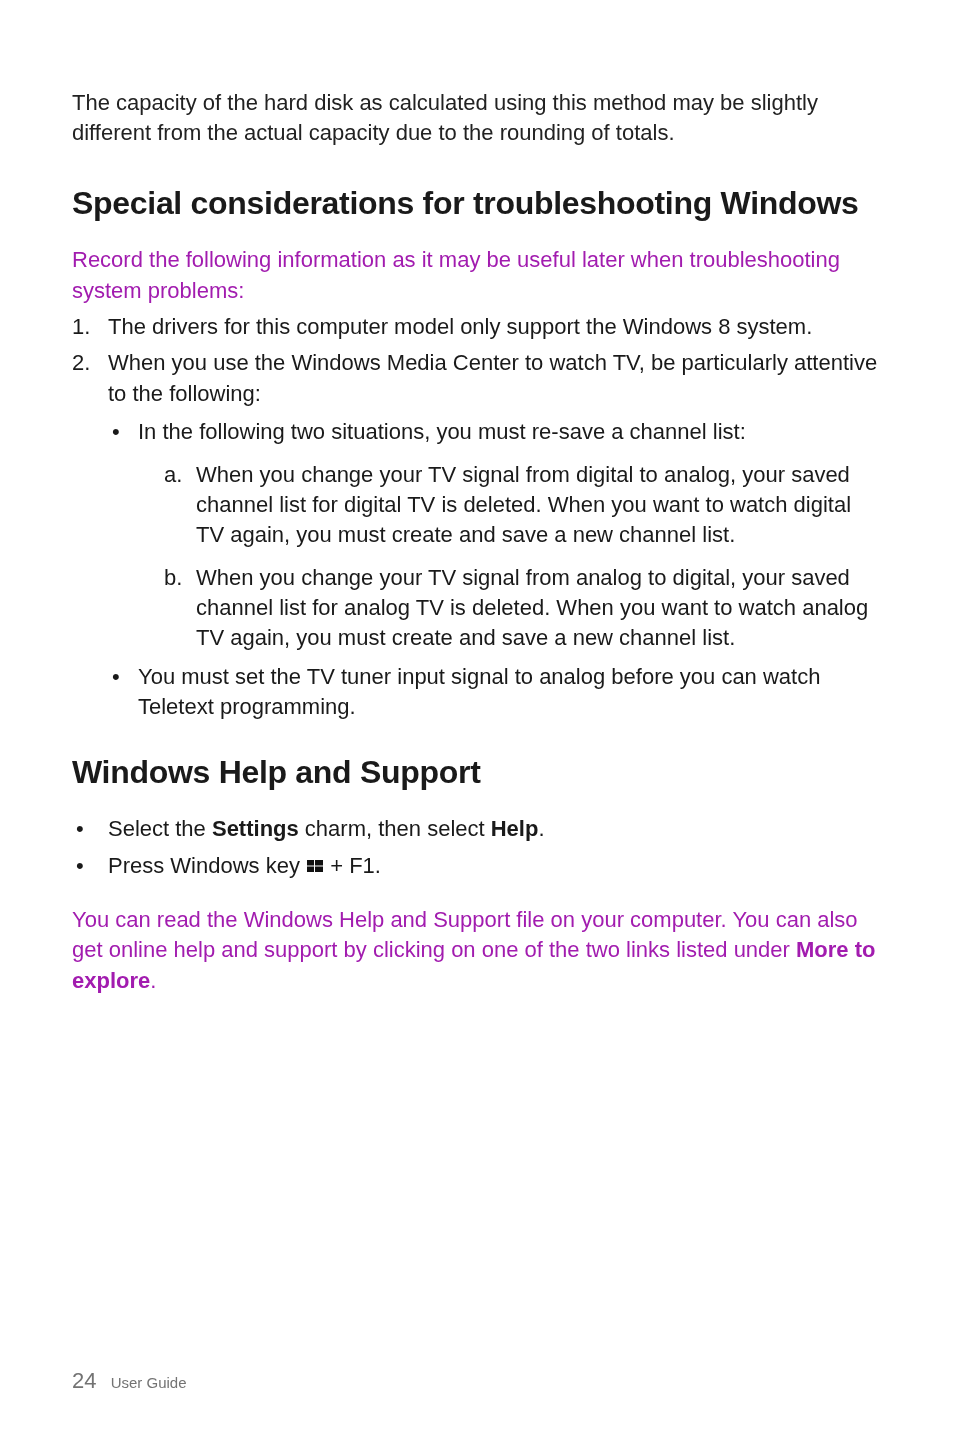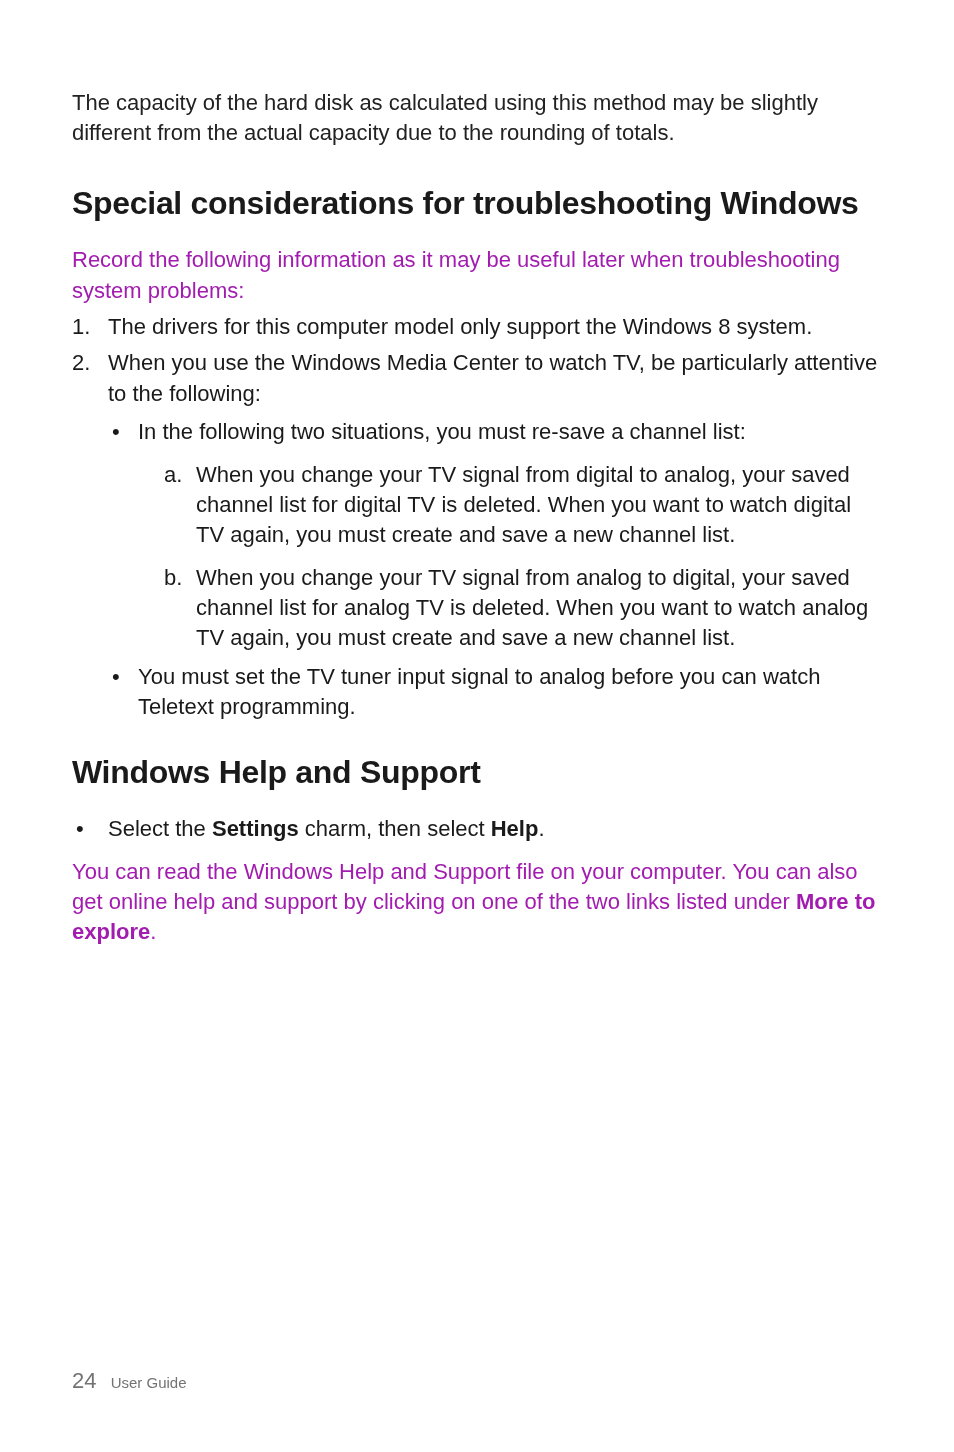--- a/index.html
+++ b/index.html
@@ -90,21 +90,21 @@
   ol.alpha > li::before {
     counter-increment: alpha;
     content: counter(alpha, lower-alpha) ".";
     position: absolute;
     left: 0;
     top: 0;
   }
   ul.top-bullets {
     list-style: none;
     margin-top: 4px;
-    margin-bottom: 12px;
+    margin-bottom: 24px;
   }
   ul.top-bullets > li {
     position: relative;
     padding-left: 36px;
     margin-top: 6px;
     font-size: 22px;
     line-height: 1.38;
     font-weight: 300;
   }
   ul.top-bullets > li::before {
@@ -173,20 +173,28 @@
     </li>
   </ol>
 
   <h1 class="section2">Windows Help and Support</h1>
 
 
   <ul class="top-bullets">
     <li>
       <span>Select the </span><span class="bold">Settings</span><span> charm, then select </span><span class="bold">Help</span><span>.</span>
     </li>
+    <li>
+      <span>Press Windows key </span><span class="win-icon"><svg viewBox="0 0 16 16" width="16" height="16">
+            <rect x="0" y="2" width="7" height="5.5" fill="#111"></rect>
+            <rect x="8" y="2" width="8" height="5.5" fill="#111"></rect>
+            <rect x="0" y="8.5" width="7" height="5.5" fill="#111"></rect>
+            <rect x="8" y="8.5" width="8" height="5.5" fill="#111"></rect>
+          </svg></span><span> + F1.</span>
+    </li>
   </ul>
 
   <p class="body-text closing">
     <span>You can read the Windows Help and Support file on your computer. You can also get online help and support by clicking on one of the two links listed under </span><span class="bold">More to explore</span><span>.</span>
   </p>
 
 </div>
 
 <div class="footer">
   <span class="pg">24</span>

